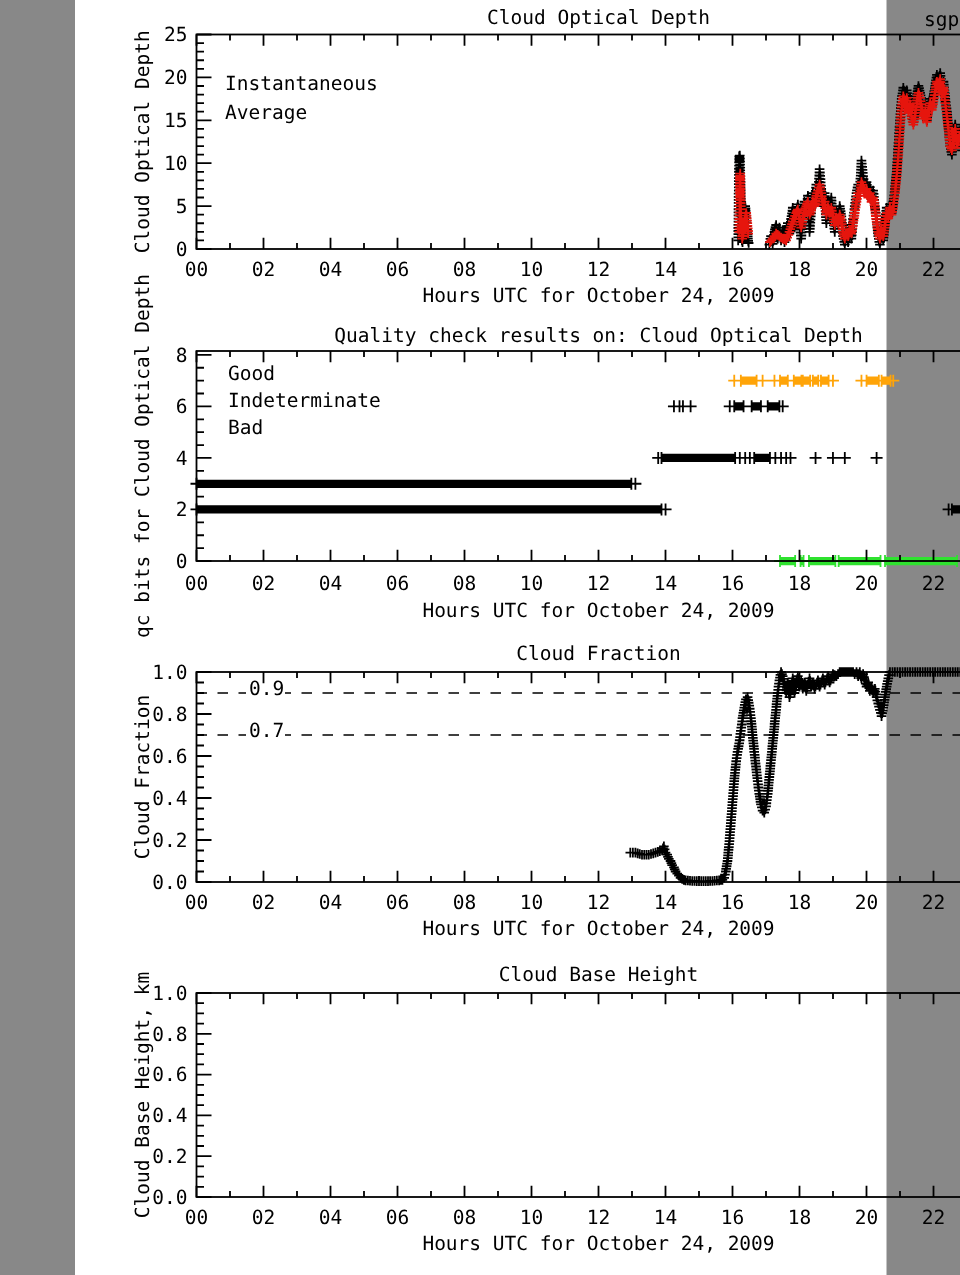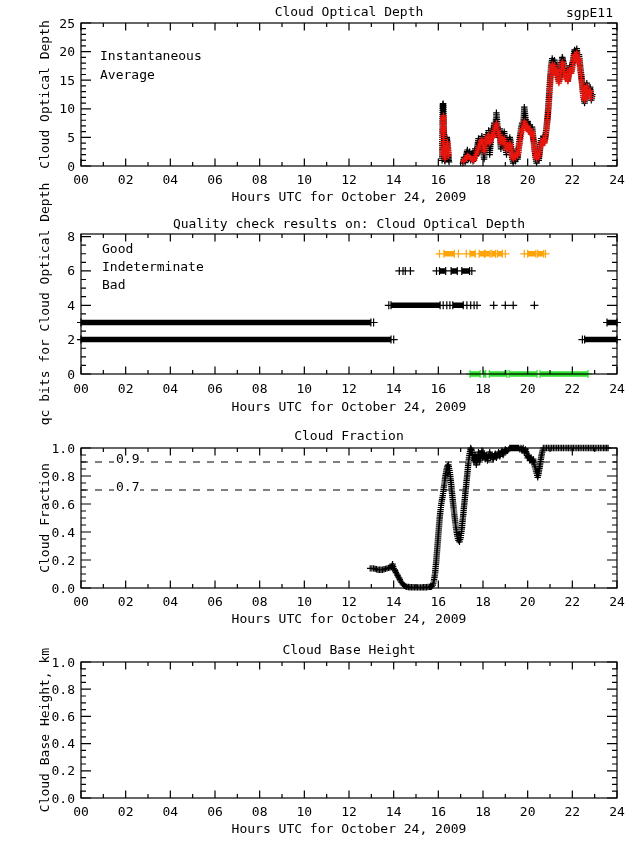--- a/index.html
+++ b/index.html
@@ -1,17 +1,17 @@
 <!DOCTYPE html>
 <html><head>
 <meta charset="utf-8">
 <style>
   html,body{margin:0;padding:0;background:#888;}
   .figure{
-    width:640px;height:850px;background:#ffffff;position:relative;margin:0 auto;
+    width:541px;height:850px;background:#ffffff;position:relative;margin:0 auto;
     font-family:"DejaVu Sans Mono","Liberation Mono",monospace;
   }
   svg{display:block;}
   svg text{
     font-family:"DejaVu Sans Mono","Liberation Mono",monospace;
     fill:#000;
   }
 </style>
 </head>
 <body>

